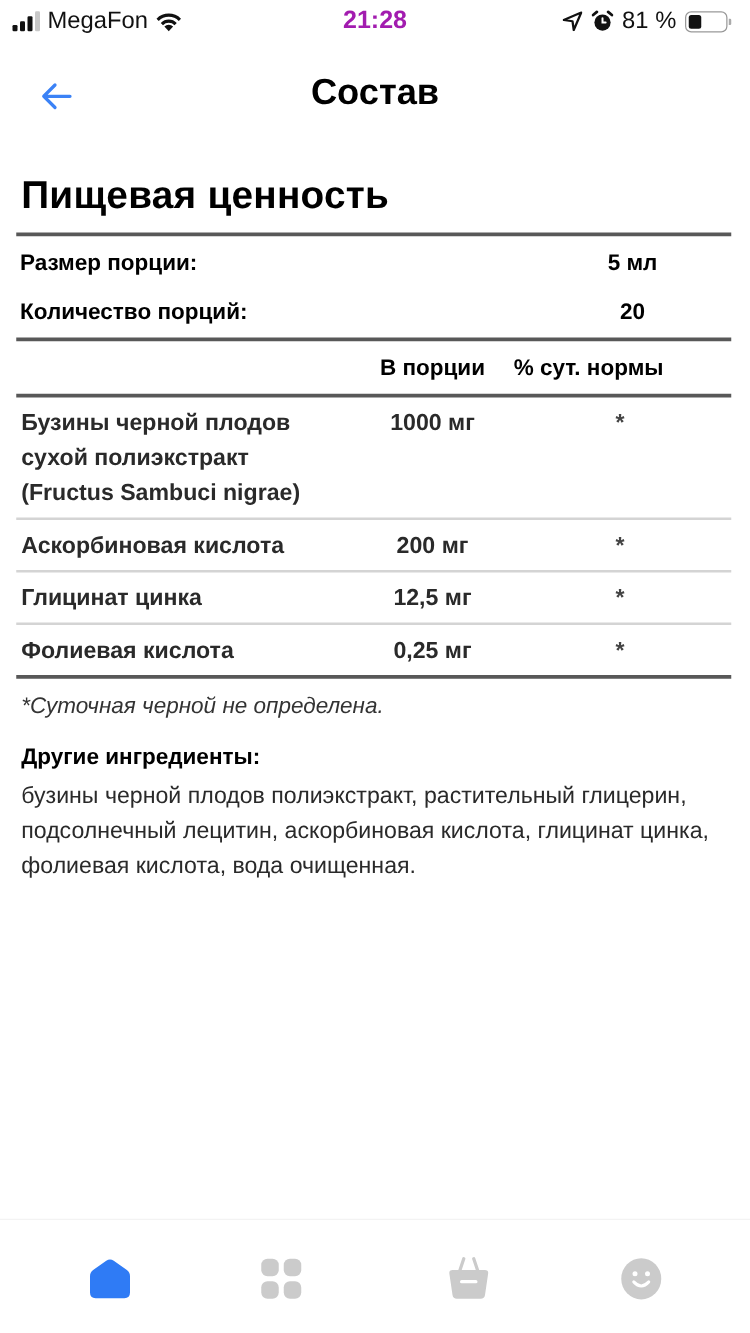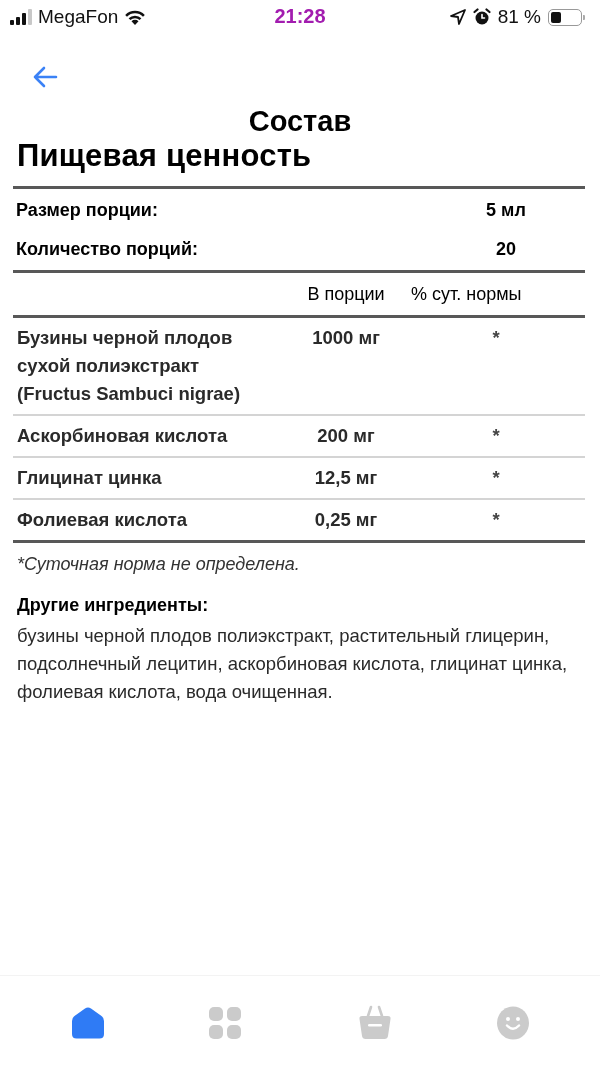--- a/index.html
+++ b/index.html
@@ -14,33 +14,33 @@
   .signal span.off { background: #c8c8c8; }
   .sb-time { position: absolute; left: 0; width: 600px; text-align: center; top: 5px; font-size: 20px; font-weight: bold; color: #a21caf; pointer-events: none; }
   .sb-right { position: absolute; right: 18px; top: 6px; display: flex; align-items: center; gap: 7px; font-size: 19px; color: #111; }
   .battery { width: 34px; height: 17px; border: 1.5px solid #999; border-radius: 5px; position: relative; padding: 2px; }
   .battery .lvl { width: 34%; height: 100%; background: #111; border-radius: 2px; }
   .battery::after { content: ""; position: absolute; right: -4px; top: 5px; width: 2px; height: 5px; background: #aaa; border-radius: 0 1px 1px 0; }
 
   
   .nav { position: absolute; top: 50px; left: 0; width: 600px; height: 54px; }
   .back-btn { position: absolute; left: 28px; top: 11px; width: 34px; height: 32px; display: flex; align-items: center; justify-content: center; cursor: pointer; }
-  .nav-title { position: absolute; left: 0; width: 600px; text-align: center; top: 8px; font-size: 29px; font-weight: bold; pointer-events: none; margin-top: 47px; }
+  .nav-title { position: absolute; left: 0; width: 600px; text-align: center; top: 8px; font-size: 29px; font-weight: bold; pointer-events: none; }
 
   
   .content { position: absolute; top: 138px; left: 16px; width: 570px; }
   .section-title { font-size: 31px; font-weight: bold; margin-left: 1px; letter-spacing: 0.2px; }
   .thick { height: 3px; background: #585858; width: 572px; margin-left: -3px; }
   .thin { height: 2px; background: #d4d4d4; width: 572px; margin-left: -3px; }
 
   .serving-row { display: flex; align-items: center; height: 39px; font-size: 18px; font-weight: bold; }
   .serving-row .lbl { flex: 1; }
   .serving-row .val { width: 140px; text-align: center; margin-right: 10px; }
 
-  .col-head { display: flex; height: 42px; align-items: center; font-size: 18px; font-weight: normal; }
+  .col-head { display: flex; height: 42px; align-items: center; font-size: 18px; font-weight: bold; }
   .col-head .c1 { width: 265px; }
   .col-head .c2 { width: 130px; text-align: center; }
   .col-head .c3 { width: 170px; }
 
   .nrow { display: flex; font-size: 18.5px; color: #2a2a2a; line-height: 28px; padding: 6px 0 6px 1px; font-weight: bold; }
   .nrow .c1 { width: 264px; }
   .nrow .c2 { width: 130px; text-align: center; }
   .nrow .c3 { width: 170px; text-align: center; color: #444; }
 
   .footnote { font-size: 18px; font-style: italic; color: #333; margin-top: 11px; margin-left: 1px; }
@@ -137,21 +137,21 @@
   </div>
   <div class="thin"></div>
 
   <div class="nrow">
     <span class="c1">Фолиевая кислота</span>
     <span class="c2">0,25 мг</span>
     <span class="c3">*</span>
   </div>
   <div class="thick"></div>
 
-  <div class="footnote">*Суточная норма не определена.</div>
+  <div class="footnote">*Суточная черной не определена.</div>
 
   <div class="other-title">Другие ингредиенты:</div>
   <div class="other-text">бузины черной плодов полиэкстракт, растительный глицерин, подсолнечный лецитин, аскорбиновая кислота, глицинат цинка, фолиевая кислота, вода очищенная.</div>
 </div>
 
 <div class="tabbar">
   <div class="tab" style="left:63px">
     <svg width="34" height="34" viewBox="0 0 34 34">
       <path d="M17 1.5 Q18.5 1.5 20 2.6 L30.5 10 Q33 11.8 33 15 V28 Q33 32.5 28.5 32.5 H5.5 Q1 32.5 1 28 V15 Q1 11.8 3.5 10 L14 2.6 Q15.5 1.5 17 1.5 Z" fill="#2f7bf5"></path>
     </svg>

